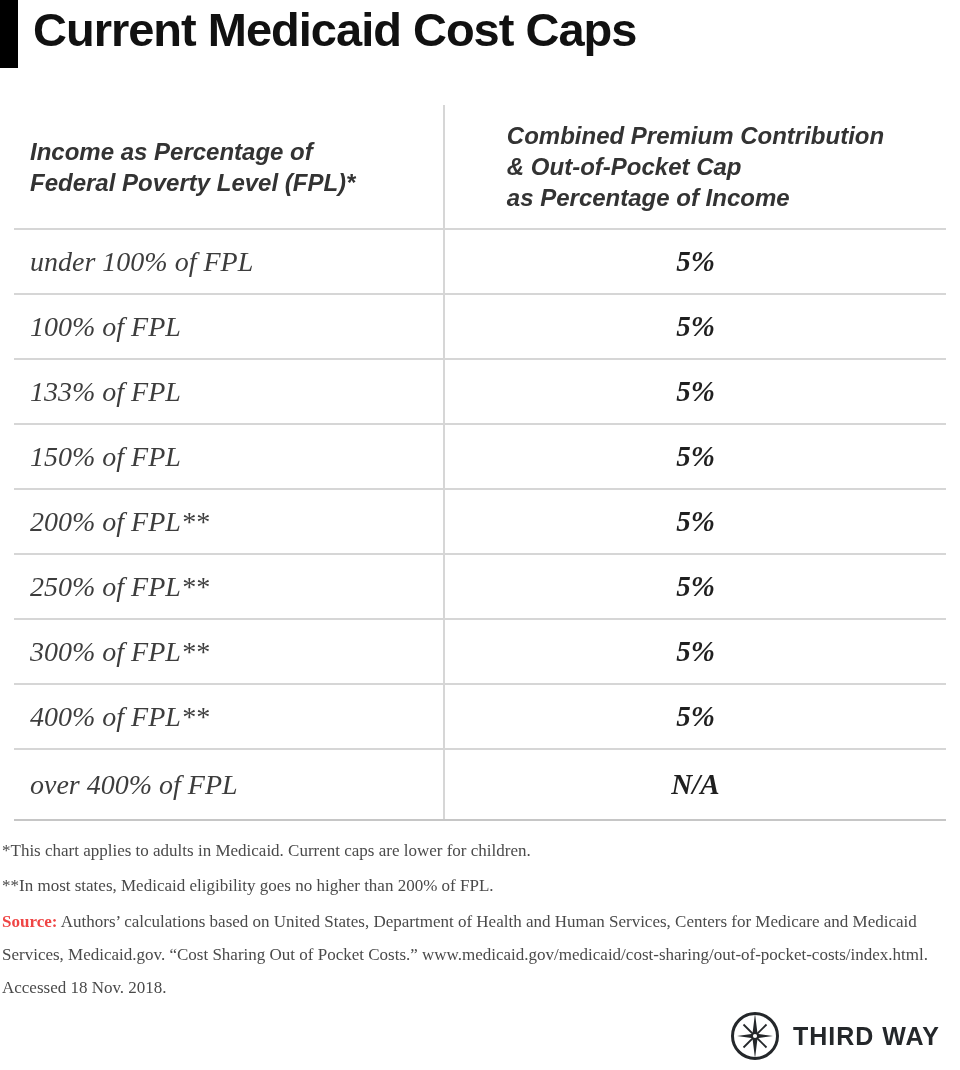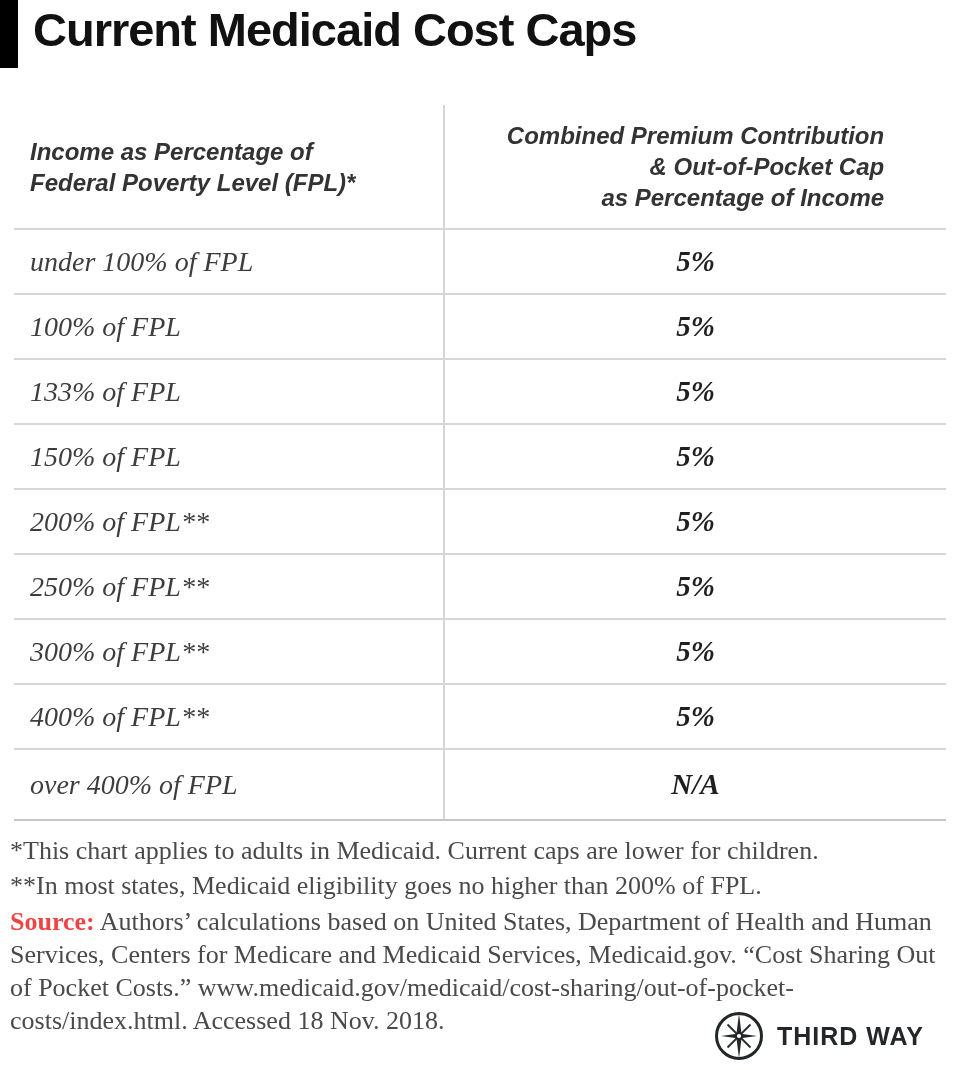--- a/index.html
+++ b/index.html
@@ -53,21 +53,21 @@
     align-items: center;
     padding-left: 16px;
     text-align: left;
   }
   .th-right {
     flex: 1;
     border-left: 2px solid #d6d6d6;
     display: flex;
     align-items: center;
     justify-content: center;
-    text-align: right;
+    text-align: left;
   }
 
   .trow { display: flex; height: 65px; border-top: 2px solid #d6d6d6; }
   .trow.last { height: 73px; border-bottom: 2px solid #c6c6c6; }
   .cell-left {
     width: 429px;
     display: flex;
     align-items: center;
     padding-left: 16px;
     font-size: 28px;
@@ -79,33 +79,33 @@
     display: flex;
     align-items: center;
     justify-content: center;
     font-size: 29px;
     font-weight: 700;
     color: #1f1f1f;
   }
 
   
   .footnotes {
-    margin: 13px 15px 0 10px;
+    margin: 13px 15px 0 2px;
     color: #4a4a4a;
-    font-size: 26px;
+    font-size: 17px;
     line-height: 33px;
   }
   .footnote { margin-bottom: 2px; }
   .source-note { margin-top: 3px; }
   .source-label { font-weight: 700; color: #ef4444; }
 
   
   .logo-row {
     position: absolute;
-    right: 36px;
+    right: 20px;
     bottom: 8px;
     display: flex;
     align-items: center;
     gap: 12px;
   }
   .logo-mark { width: 52px; height: 52px; display: block; }
   .logo-text {
     font-family: "Liberation Sans", sans-serif;
     font-weight: 700;
     font-size: 25px;

